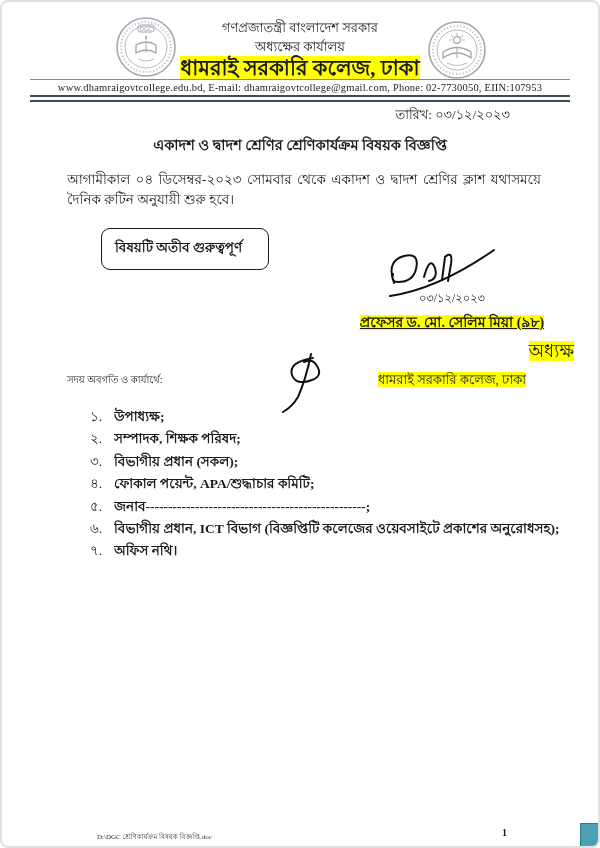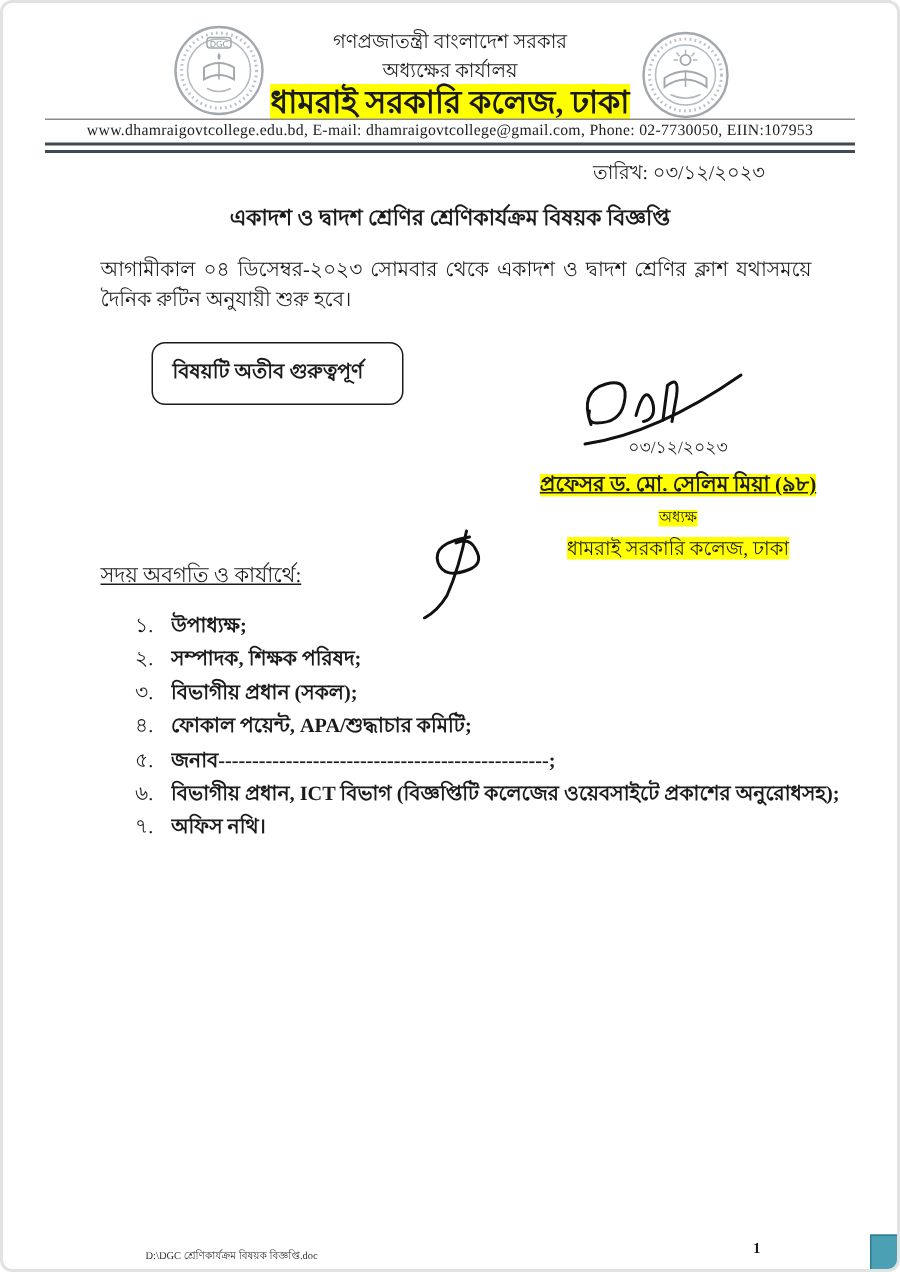--- a/index.html
+++ b/index.html
@@ -35,24 +35,24 @@
   .body-para { top:168px; left:65px; width:474px; font-size:13.5px;
     line-height:20px; text-align:justify; }
 
   .imp-box { top:226px; left:68px; border:1.6px solid #1b1b1b; border-radius:9px;
     padding:8px 16px 9px 13px; font-size:13.5px; font-weight:bold; min-width:168px;margin-left:31px; }
 
   .sig-scribble { left:378px; top:241px; width:118px; height:60px; }
   .sig-block { left:328px; top:288px; width:244px; text-align:center; }
   .sig-date { font-size:11.5px; }
   .sig-name { font-size:14px; font-weight:bold; margin-top:2px;text-decoration:underline; }
-  .sig-desig { font-size:10px; margin-top:2px; }
+  .sig-desig { font-size:18px; margin-top:2px;text-align:right; }
   .sig-college { font-size:13px; margin-top:2px; }
 
-  .cc-head { left:65px; top:370px; font-size:14px;text-decoration:underline; }
+  .cc-head { left:65px; top:370px; font-size:10px; }
   .init-scribble { left:266px; top:347px; width:62px; height:64px; }
 
   .cc-list { left:88px; top:404px; width:470px; font-size:13.5px; }
   .cc-row { display:flex; line-height:22.4px; }
   .cc-num { width:24px; flex:0 0 24px; }
   .cc-text { white-space:nowrap; overflow:hidden;font-weight:bold; }
 
   .footer-file { left:84px; top:829px; font-size:7px; color:#333;margin-left:11px; }
   .footer-page { left:500px; top:825px; font-size:10px; font-weight:bold; }
   .scroll-thumb { left:578px; top:821px; width:19px; height:27px;

